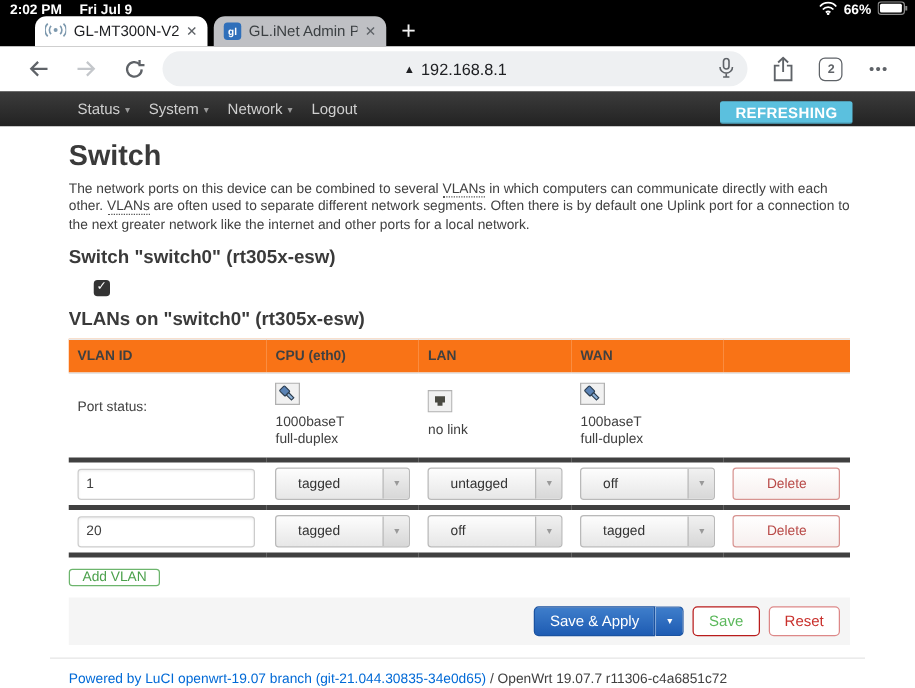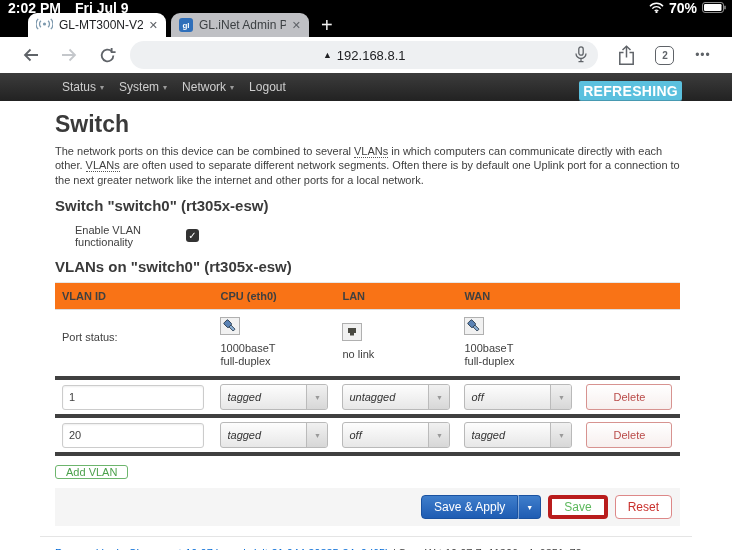--- a/index.html
+++ b/index.html
@@ -2,21 +2,21 @@
 <html><head>
 <meta charset="utf-8">
 <style>
   * { margin:0; padding:0; box-sizing:border-box; }
   html,body { width:732px; height:550px; overflow:hidden; }
   body { font-family:"Liberation Sans", sans-serif; background:#fff; position:relative; }
 
   
   .top-chrome { height:37px; background:#000; position:relative; }
   .status-row { display:flex; justify-content:space-between; align-items:center;
-                padding:1px 5px 0 8px; height:14px; color:#fff; font-size:14px; font-weight:bold; }
+                padding:1px 5px 0 8px; height:14px; color:#fff; font-size:11px; font-weight:bold; }
   .status-left { display:flex; gap:14px; }
   .status-right { display:flex; gap:5px; align-items:center; }
   .tabs-row { position:absolute; left:28px; bottom:0; display:flex; align-items:flex-end; }
   .tab { width:138px; height:24px; border-radius:9px 9px 0 0; display:flex; align-items:center;
          padding:0 8px; gap:6px; font-size:12px; }
   .tab.active { background:#fff; color:#202124; }
   .tab.inactive { background:#bfc0c4; color:#3c4043; margin-left:5px; }
   .tab-title { flex:1; white-space:nowrap; overflow:hidden; }
   .tab-close { font-size:11px; color:#5f6368; }
   .gl-favicon { width:14px; height:14px; background:#2f6fba; border-radius:3px; color:#fff;
@@ -36,21 +36,21 @@
   .tab-count { width:19px; height:19px; border:1.7px solid #5f6368; border-radius:5px;
                font-size:10px; font-weight:bold; color:#5f6368; display:flex; align-items:center; justify-content:center; }
   .dots { color:#5f6368; font-size:12px; letter-spacing:1px; }
 
   
   .luci-nav { height:28px; background:linear-gradient(#3c3c3c,#222); display:flex; align-items:center;
               padding-left:62px; position:relative; }
   .nav-item { color:#cfcfcf; font-size:12px; margin-right:15px; display:flex; align-items:center; gap:4px; }
   .nav-caret { color:#9a9a9a; font-size:8px; }
   .refresh-badge { position:absolute; right:50px; top:8px; background:#5bc0de; color:#fff;
-                   font-size:14px; font-weight:bold; padding:2px 4px; border-radius:2px;
+                   font-size:12px; font-weight:bold; padding:2px 12px; border-radius:2px;
                    letter-spacing:.3px; box-shadow:inset 0 -1px 0 rgba(0,0,0,.2); }
 
   
   .content { padding:6px 52px 0 55px; color:#404040; }
   h2.page-title { font-size:23px; color:#3a3a3a; margin:4px 0 6px; font-weight:bold; }
   p.desc { font-size:11px; line-height:1.3; width:634px; margin:0; }
   .abbr { border-bottom:1px dotted #555; }
   h3.section { font-size:15px; font-weight:bold; margin:10px 0 0; color:#3a3a3a; }
   .field-row { display:flex; align-items:center; margin:10px 0 2px; padding-left:20px; }
   .field-label { font-size:11px; width:111px; }
@@ -68,41 +68,41 @@
   .port .picon { margin-bottom:3px; }
   .port.centered .picon { margin-top:6px; }
   .port-label { padding-top:14px; display:block; }
 
   input.vid { width:142px; height:25px; border:1px solid #ccc; border-radius:3px; padding:0 6px;
               font-size:11px; color:#404040; font-family:"Liberation Sans",sans-serif;
               box-shadow:inset 0 1px 2px rgba(0,0,0,.07); }
   .select { width:108px; height:26px; border:1px solid #b9b9b9; border-radius:3px; overflow:hidden;
             background:linear-gradient(#fdfdfd,#e7e7e7); display:inline-flex; align-items:center;
             justify-content:space-between; font-size:11px; color:#333; cursor:default; }
-  .select .val { padding-left:6px;font-style:italic; }
+  .select .val { padding-left:17px; }
   .select .dd { width:21px; align-self:stretch; border-left:1px solid #bbb;
                 background:linear-gradient(#f1f1f1,#d7d7d7); display:flex; align-items:center;
                 justify-content:center; color:#999; font-size:7px; }
   .btn-delete { width:86px; height:26px; border:1px solid #d79390; border-radius:3px; color:#b94a48;
                 background:linear-gradient(#fff,#f7efee); font-size:11px; display:inline-flex;
                 align-items:center; justify-content:center; font-family:"Liberation Sans",sans-serif; }
   .btn-add { margin-top:9px; height:14px; padding:0 10px; border:1px solid #6db56d; border-radius:3px;
              color:#4ca14c; background:#fff; font-size:11px; display:inline-flex; align-items:center;
              font-family:"Liberation Sans",sans-serif; }
 
   
   .action-bar { width:625px; height:38px; background:#f5f5f5; margin-top:8px; padding:0 8px;
                 display:flex; justify-content:flex-end; align-items:center; gap:7px; }
   .btn-group { display:flex; }
   .btn-primary { height:24px; background:linear-gradient(#3f7ecb,#1e5cb3); border:1px solid #1a52a0;
                  color:#fff; font-size:12px; padding:0 12px; border-radius:4px 0 0 4px;
                  display:inline-flex; align-items:center; font-family:"Liberation Sans",sans-serif; }
   .btn-primary.caret-part { border-radius:0 4px 4px 0; border-left:1px solid rgba(255,255,255,.4);
                             padding:0 7px; font-size:7px; }
-  .btn-save { height:24px; border:4px solid #b91c1c; color:#5cb85c; background:#fff; font-size:12px;
+  .btn-save { height:24px; border:1px solid #b91c1c; color:#5cb85c; background:#fff; font-size:12px;
               padding:0 12px; border-radius:4px; font-family:"Liberation Sans",sans-serif; }
   .btn-reset { height:24px; border:1px solid #d88; color:#c9302c; background:#fff; font-size:12px;
                padding:0 12px; border-radius:4px; font-family:"Liberation Sans",sans-serif; }
 
   
   .footer { margin:10px 40px 0; border-top:1px solid #e5e5e5; padding:10px 15px 0; font-size:11px; color:#404040; }
   .footer a { color:#0069d6; text-decoration:none; }
 </style>
 </head>
 <body>
@@ -113,21 +113,21 @@
       <span>2:02 PM</span>
       <span>Fri Jul 9</span>
     </div>
     <div class="status-right">
       <span><svg width="15" height="11" viewBox="0 0 15 11">
             <path d="M1 4.2 A8.5 8.5 0 0 1 14 4.2" stroke="#fff" stroke-width="1.4" fill="none"></path>
             <path d="M3.3 6.6 A5.5 5.5 0 0 1 11.7 6.6" stroke="#fff" stroke-width="1.4" fill="none"></path>
             <path d="M5.7 9 A2.6 2.6 0 0 1 9.3 9" stroke="#fff" stroke-width="1.4" fill="none"></path>
             <circle cx="7.5" cy="10" r="1.1" fill="#fff"></circle>
           </svg></span>
-      <span>70%</span>
+      <span>66%</span>
       <span><svg width="25" height="11" viewBox="0 0 25 11">
             <rect x="0.5" y="0.5" width="21" height="10" rx="2.5" fill="none" stroke="rgba(255,255,255,.55)"></rect>
             <rect x="2" y="2" width="17.5" height="7" rx="1.2" fill="#fff"></rect>
             <path d="M23 3.7 v3.6" stroke="rgba(255,255,255,.55)" stroke-width="1.6"></path>
           </svg></span>
     </div>
   </div>
   <div class="tabs-row">
     <div class="tab active">
       <span><svg width="17" height="12" viewBox="0 0 17 12">
@@ -205,21 +205,20 @@
     </span>
   <span class="refresh-badge">REFRESHING</span>
 </div>
 
 <div class="content">
   <h2 class="page-title">Switch</h2>
   <p class="desc"><span>The network ports on this device can be combined to several </span><span class="abbr">VLANs</span><span> in which computers can communicate directly with each other. </span><span class="abbr">VLANs</span><span> are often used to separate different network segments. Often there is by default one Uplink port for a connection to the next greater network like the internet and other ports for a local network.</span></p>
 
   <h3 class="section">Switch "switch0" (rt305x-esw)</h3>
   <div class="field-row">
-    <span class="field-label">Enable VLAN functionality</span>
     <span class="checkbox">✓</span>
   </div>
 
   <h3 class="section">VLANs on "switch0" (rt305x-esw)</h3>
 
   <table class="vlan">
     <thead>
       <tr>
         <th class="c1">VLAN ID</th>
         <th class="c2">CPU (eth0)</th>

